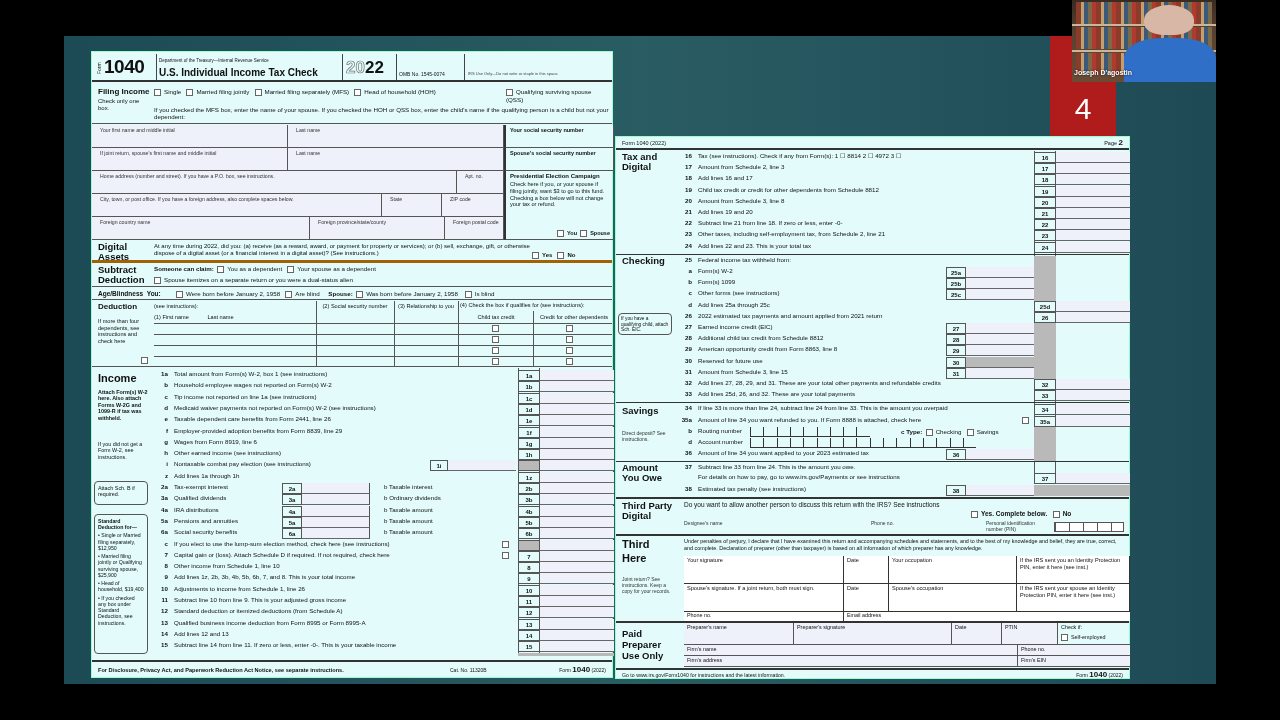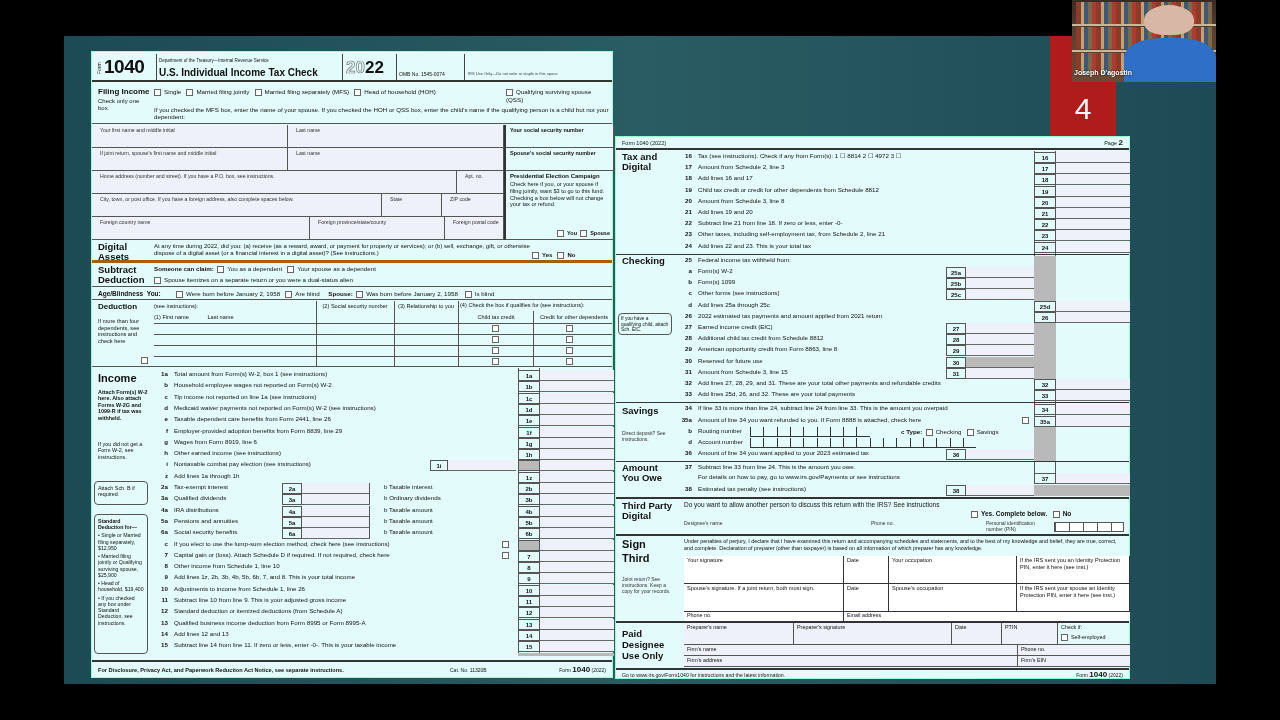--- a/index.html
+++ b/index.html
@@ -567,35 +567,35 @@
       <div class="gray" style="position:absolute;left:418px;top:348.3999999999998px;width:96px;height:11px"></div>
       <div style="position:absolute;left:0;right:0;top:360.3999999999998px;height:2px;background:#333"></div>
       <div class="sect" style="position:absolute;left:6px;top:364.3999999999998px;width:52px">Third Party Digital</div>
       <div style="position:absolute;left:68px;top:364.3999999999998px;width:280px;font-size:6.5px">Do you want to allow another person to discuss this return with the IRS? See instructions</div>
       <div style="position:absolute;left:355px;top:373.3999999999998px;font-size:6.5px;white-space:nowrap"><span><span class="cb"></span><b>Yes. Complete below.</b></span>&nbsp;&nbsp;&nbsp;<span><span class="cb"></span><b>No</b></span></div>
       <div style="position:absolute;left:68px;top:383.3999999999998px;width:50px;font-size:5px;color:#333">Designee's name</div>
       <div style="position:absolute;left:255px;top:383.3999999999998px;width:30px;font-size:5px;color:#333">Phone no.</div>
       <div style="position:absolute;left:370px;top:383.3999999999998px;width:62px;font-size:5px;color:#333">Personal identification number (PIN)</div>
       <div style="position:absolute;left:438px;top:385.3999999999998px;width:70px;height:10px;border:1px solid #555;background:repeating-linear-gradient(90deg,#555 0 1px,#fff 1px 14px)"></div>
       <div style="position:absolute;left:0;right:0;top:397.3999999999998px;height:2px;background:#333"></div>
-      <div style="position:absolute;left:6px;top:401.3999999999998px;font-size:11px;font-weight:bold;width:52px;line-height:1.25">Sign Third</div>
+      <div style="position:absolute;left:6px;top:401.3999999999998px;font-size:11px;font-weight:bold;width:52px;line-height:1.25">Third Here</div>
       <div style="position:absolute;left:68px;top:401.3999999999998px;width:442px;font-size:5.4px">Under penalties of perjury, I declare that I have examined this return and accompanying schedules and statements, and to the best of my knowledge and belief, they are true, correct, and complete. Declaration of preparer (other than taxpayer) is based on all information of which preparer has any knowledge.</div>
       <div style="position:absolute;left:6px;top:439.3999999999998px;width:52px;font-size:5px;color:#333">Joint return? See instructions. Keep a copy for your records.</div>
       <div style="position:absolute;left:68px;top:419.3999999999998px;width:160px;height:28px;border-right:1px solid #333;border-bottom:1px solid #333;background:#fff;font-size:5.6px;padding:1px 3px"><span>Your signature</span></div>
       <div style="position:absolute;left:228px;top:419.3999999999998px;width:45px;height:28px;border-right:1px solid #333;border-bottom:1px solid #333;background:#fff;font-size:5.6px;padding:1px 3px"><span>Date</span></div>
       <div style="position:absolute;left:273px;top:419.3999999999998px;width:128px;height:28px;border-right:1px solid #333;border-bottom:1px solid #333;background:#fff;font-size:5.6px;padding:1px 3px"><span>Your occupation</span></div>
       <div style="position:absolute;left:401px;top:419.3999999999998px;width:113px;height:28px;border-right:1px solid #333;border-bottom:1px solid #333;background:#fff;font-size:5.6px;padding:1px 3px"><span>If the IRS sent you an Identity Protection PIN, enter it here (see inst.)</span></div>
       <div style="position:absolute;left:68px;top:447.3999999999998px;width:160px;height:28px;border-right:1px solid #333;border-bottom:1px solid #333;background:#fff;font-size:5.6px;padding:1px 3px"><span>Spouse's signature. If a joint return, both must sign.</span></div>
       <div style="position:absolute;left:228px;top:447.3999999999998px;width:45px;height:28px;border-right:1px solid #333;border-bottom:1px solid #333;background:#fff;font-size:5.6px;padding:1px 3px"><span>Date</span></div>
       <div style="position:absolute;left:273px;top:447.3999999999998px;width:128px;height:28px;border-right:1px solid #333;border-bottom:1px solid #333;background:#fff;font-size:5.6px;padding:1px 3px"><span>Spouse's occupation</span></div>
       <div style="position:absolute;left:401px;top:447.3999999999998px;width:113px;height:28px;border-right:1px solid #333;border-bottom:1px solid #333;background:#fff;font-size:5.6px;padding:1px 3px"><span>If the IRS sent your spouse an Identity Protection PIN, enter it here (see inst.)</span></div>
       <div style="position:absolute;left:68px;top:475.3999999999998px;width:160px;height:9px;border-right:1px solid #333;font-size:5.4px;padding-left:3px;background:#fff"><span>Phone no.</span></div>
       <div style="position:absolute;left:228px;top:475.3999999999998px;width:286px;height:9px;font-size:5.4px;padding-left:3px;background:#fff"><span>Email address</span></div>
       <div style="position:absolute;left:0;right:0;top:484.3999999999998px;height:2px;background:#333"></div>
-      <div style="position:absolute;left:6px;top:492.3999999999998px;font-size:9.5px;font-weight:bold;width:56px;line-height:1.15">Paid Designee Use Only</div>
+      <div style="position:absolute;left:6px;top:492.3999999999998px;font-size:9.5px;font-weight:bold;width:56px;line-height:1.15">Paid Preparer Use Only</div>
       <div style="position:absolute;left:68px;top:486.3999999999998px;width:110px;height:22px;border-right:1px solid #555;border-bottom:1px solid #555;background:#eef1fa;font-size:5.4px;padding:1px 3px"><span>Preparer's name</span></div>
       <div style="position:absolute;left:178px;top:486.3999999999998px;width:158px;height:22px;border-right:1px solid #555;border-bottom:1px solid #555;background:#eef1fa;font-size:5.4px;padding:1px 3px"><span>Preparer's signature</span></div>
       <div style="position:absolute;left:336px;top:486.3999999999998px;width:50px;height:22px;border-right:1px solid #555;border-bottom:1px solid #555;background:#eef1fa;font-size:5.4px;padding:1px 3px"><span>Date</span></div>
       <div style="position:absolute;left:386px;top:486.3999999999998px;width:56px;height:22px;border-right:1px solid #555;border-bottom:1px solid #555;background:#eef1fa;font-size:5.4px;padding:1px 3px"><span>PTIN</span></div>
       <div style="position:absolute;left:442px;top:486.3999999999998px;width:72px;height:22px;border-bottom:1px solid #555;font-size:5.4px;padding:1px 3px">
         <div>Check if:</div>
         <div style="margin-top:3px"><span class="cb"></span><span>Self-employed</span></div>
       </div>
       <div style="position:absolute;left:68px;top:508.3999999999998px;width:334px;height:11px;border-right:1px solid #555;border-bottom:1px solid #555;background:#eef1fa;font-size:5.4px;padding:1px 3px"><span>Firm's name</span></div>
       <div style="position:absolute;left:402px;top:508.3999999999998px;width:112px;height:11px;border-bottom:1px solid #555;background:#eef1fa;font-size:5.4px;padding:1px 3px"><span>Phone no.</span></div>

